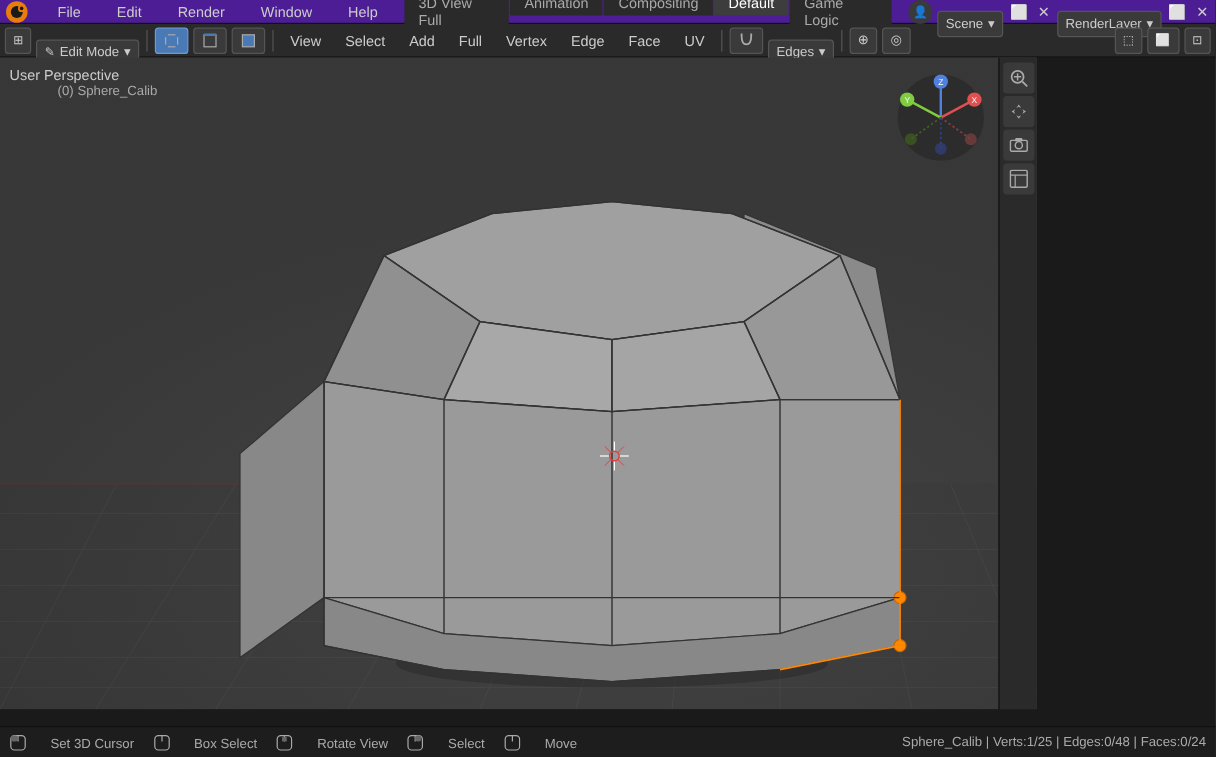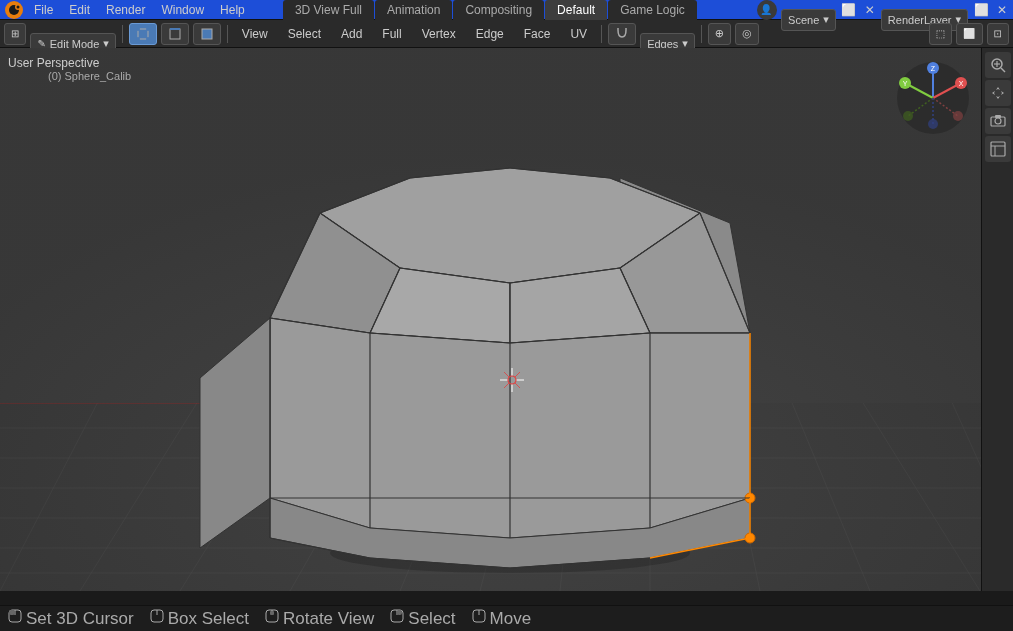--- a/index.html
+++ b/index.html
@@ -10,26 +10,26 @@
       font-family: 'Arial', sans-serif;
       font-size: 12px;
       color: #cccccc;
       overflow: hidden;
       position: relative;
     }
 
     
     #top-menu {
       height: 20px;
-      background: #1d4ed8;
+      background: #4c1d95;
       display: flex;
       align-items: center;
       border-bottom: 1px solid #111;
       padding: 0 4px;
-      gap: 0;
+      gap: 14px;
     }
     .menu-item {
       padding: 2px 8px;
       cursor: pointer;
       border-radius: 3px;
       font-size: 12px;
       color: #cccccc;
     }
 
     .top-tabs {
@@ -103,21 +103,21 @@
       display: flex;
       align-items: center;
       gap: 4px;
       cursor: pointer;
       margin-top: 20px;
     }
 
     
     #viewport {
       position: relative;
-      width: 1013px;
+      width: 864px;
       height: 543px;
       background: #3a3a3a;
       overflow: hidden;
     }
 
     
     #grid-canvas {
       position: absolute;
       top: 0; left: 0;
       width: 100%; height: 100%;
@@ -188,24 +188,24 @@
       padding: 0 8px;
       gap: 16px;
       position: absolute;
       bottom: 0;
       left: 0;
       right: 0;
     }
 
     .status-item {
       display: flex;
-      align-items: flex-start;
-      gap: 4px;
+      align-items: flex-end;
+      gap: 20px;
       color: #aaa;
-      font-size: 17px;
+      font-size: 11px;
     }
 
     .status-right {
       margin-left: auto;
       font-size: 11px;
       color: #aaa;
     }
   </style>
 </head>
 <body>
@@ -551,13 +551,22 @@
   </div>
 
   <div class="status-item">
     <svg width="14" height="14" viewBox="0 0 14 14">
       <rect x="1" y="1" width="12" height="12" rx="3" fill="none" stroke="#aaa" stroke-width="1"></rect>
       <line x1="7" y1="1" x2="7" y2="6" stroke="#aaa" stroke-width="1"></line>
     </svg>
     <span>Move</span>
   </div>
 
+  <div class="status-right">
+    <span>Sphere_Calib</span>
+    <span> | </span>
+    <span>Verts:1/25</span>
+    <span> | </span>
+    <span>Edges:0/48</span>
+    <span> | </span>
+    <span>Faces:0/24</span>
+  </div>
 </div>
 
 </body></html>

